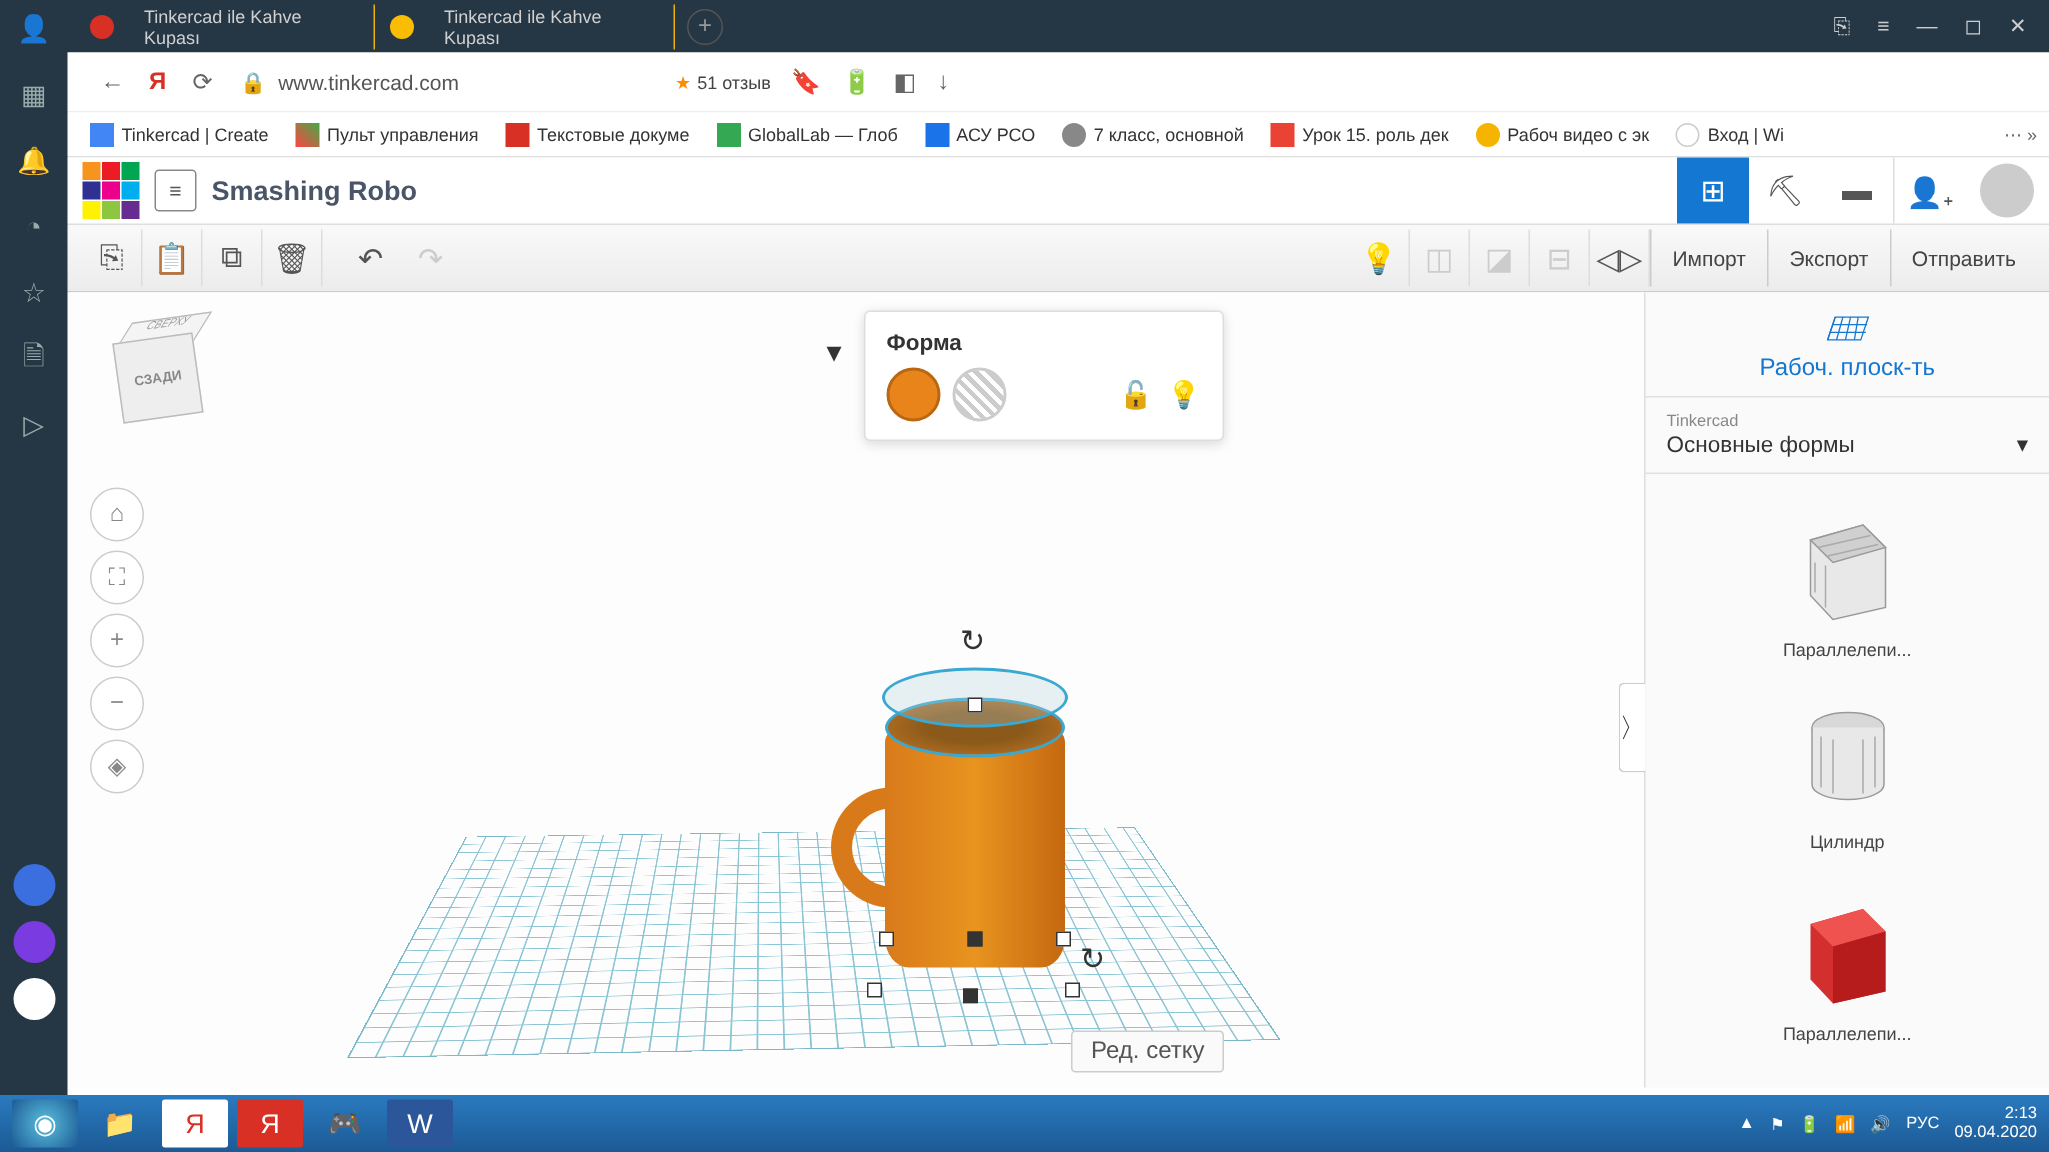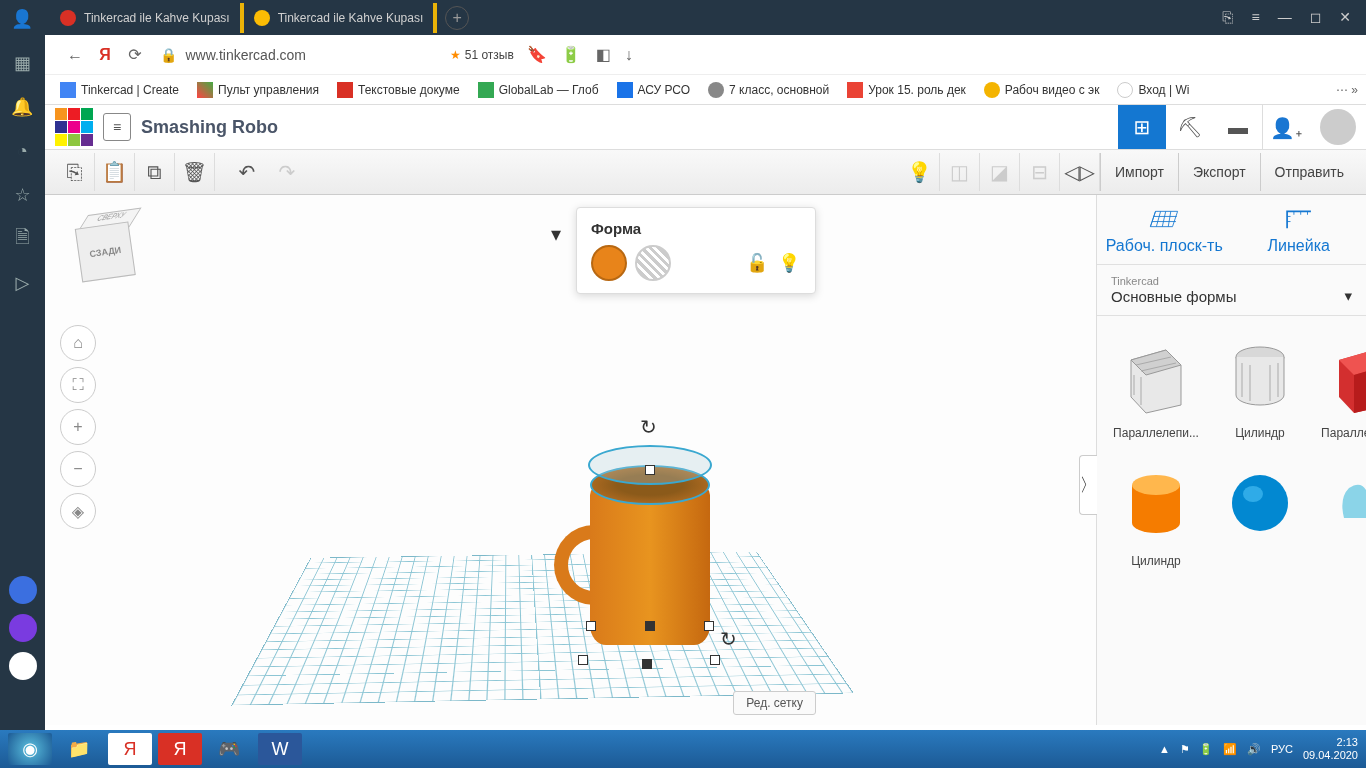--- a/index.html
+++ b/index.html
@@ -1,21 +1,21 @@
 <!DOCTYPE html>
 <html><head>
 <meta charset="utf-8">
 <style>
 * { margin:0; padding:0; box-sizing:border-box; font-family:Arial,sans-serif; }
 html,body { width:1366px; height:768px; overflow:hidden; background:#fff; }
 .desktop { width:1366px; height:768px; display:flex; flex-direction:column; }
 
 
 .browser-chrome { height:35px; background:#253645; display:flex; align-items:center; padding-left:50px; gap:0; }
-.tab { height:30px; padding:0 10px; display:flex; align-items:center; gap:8px; font-size:12px; color:#d0d0d0; border-right:4px solid #eab308; max-width:200px; }
+.tab { height:30px; padding:0 10px; display:flex; align-items:center; gap:20px; font-size:12px; color:#d0d0d0; border-right:1px solid #eab308; max-width:200px; }
 .tab.active { background:#fff; color:#333; border-radius:6px 6px 0 0; }
 .tab-icon { width:16px; height:16px; border-radius:50%; flex:0 0 16px; }
 .tab-close { font-size:14px; margin-left:4px; }
 .newtab { width:24px; height:24px; border:1px solid #555; border-radius:50%; display:flex; align-items:center; justify-content:center; color:#999; margin-left:8px; }
 .window-controls { margin-left:auto; display:flex; gap:18px; padding-right:15px; color:#ccc; }
 .window-controls span { font-size:14px; }
 
 
 .address-bar { height:40px; background:#fff; display:flex; align-items:center; padding:0 10px; border-bottom:1px solid #eee; }
 .address-left { width:50px; }
@@ -87,29 +87,29 @@
 .panel-caret { position:absolute; left:-26px; top:14px; color:#333; font-size:20px; }
 
 
 .right-panel { width:270px; background:#fafafa; border-left:1px solid #ddd; display:flex; flex-direction:column; position:relative; }
 .rp-tabs { display:flex; height:70px; border-bottom:1px solid #e0e0e0; }
 .rp-tab { flex:1; display:flex; flex-direction:column; align-items:center; justify-content:center; gap:4px; font-size:16px; color:#1477d1; }
 .rp-tab-icon { width:34px; height:28px; }
 .rp-drop { padding:10px 14px; border-bottom:1px solid #e0e0e0; }
 .rp-drop-sub { font-size:11px; color:#888; }
 .rp-drop-main { font-size:15px; color:#333; display:flex; justify-content:space-between; align-items:center; }
-.rp-shapes { flex:1; overflow:hidden; padding:14px; display:grid; grid-template-columns:1fr 1fr 1fr; gap:18px 14px; align-content:start; }
+.rp-shapes { flex:1; overflow:hidden; padding:14px; display:grid; grid-template-columns:1fr; gap:18px 14px; align-content:start; }
 .shape-item { display:flex; flex-direction:column; align-items:center; gap:6px; }
 .shape-thumb { width:90px; height:90px; display:flex; align-items:center; justify-content:center; }
 .shape-label { font-size:12px; color:#444; }
 .rp-arrow { position:absolute; left:-18px; top:260px; width:18px; height:60px; background:#fff; border:1px solid #ccc; border-right:none; display:flex; align-items:center; justify-content:center; font-size:18px; color:#333; border-radius:4px 0 0 4px; }
 
 
 .bottom-ctrl { position:absolute; right:280px; bottom:10px; display:flex; flex-direction:column; align-items:flex-end; gap:6px; }
-.edit-grid { background:#fafafa; border:1px solid #ccc; padding:4px 12px; font-size:12px; color:#555; border-radius:3px; }
+.edit-grid { background:#fafafa; border:1px solid #ccc; padding:4px 12px; font-size:16px; color:#555; border-radius:3px; }
 .grid-snap { display:flex; align-items:center; gap:8px; font-size:13px; color:#444; }
 .snap-select { border:1px solid #ccc; padding:2px 20px 2px 8px; font-size:12px; background:#fff; }
 
 
 .taskbar { height:38px; background:linear-gradient(#2a7abf,#1c5a95); margin-top:auto; display:flex; align-items:center; padding:0 8px; gap:6px; }
 .task-icon { width:44px; height:32px; border-radius:2px; display:flex; align-items:center; justify-content:center; font-size:18px; color:#fff; }
 .task-right { margin-left:auto; display:flex; align-items:center; gap:10px; color:#fff; font-size:11px; }
 .clock { text-align:right; line-height:1.2; }
 
 
@@ -318,31 +318,20 @@
               <polygon points="4,24 30,24 36,6 10,6" fill="none" stroke="#1477d1" stroke-width="1"></polygon>
               <line x1="10" y1="6" x2="4" y2="24" stroke="#1477d1"></line>
               <line x1="16" y1="6" x2="11" y2="24" stroke="#1477d1"></line>
               <line x1="22" y1="6" x2="18" y2="24" stroke="#1477d1"></line>
               <line x1="28" y1="6" x2="25" y2="24" stroke="#1477d1"></line>
               <line x1="6" y1="18" x2="34" y2="18" stroke="#1477d1"></line>
               <line x1="8" y1="12" x2="35" y2="12" stroke="#1477d1"></line>
             </svg>
           <span>Рабоч. плоск-ть</span>
         </div>
-        <div class="rp-tab">
-          <svg class="rp-tab-icon" viewBox="0 0 40 30">
-              <path d="M6 26 L6 6 L34 6" fill="none" stroke="#1477d1" stroke-width="2"></path>
-              <line x1="6" y1="12" x2="10" y2="12" stroke="#1477d1"></line>
-              <line x1="6" y1="18" x2="10" y2="18" stroke="#1477d1"></line>
-              <line x1="14" y1="6" x2="14" y2="10" stroke="#1477d1"></line>
-              <line x1="22" y1="6" x2="22" y2="10" stroke="#1477d1"></line>
-              <line x1="30" y1="6" x2="30" y2="10" stroke="#1477d1"></line>
-            </svg>
-          <span>Линейка</span>
-        </div>
       </div>
       <div class="rp-drop">
         <div class="rp-drop-sub">Tinkercad</div>
         <div class="rp-drop-main">
             <span>Основные формы</span>
             <span>▾</span>
           </div>
       </div>
       <div class="rp-shapes">
         <div class="shape-item">

